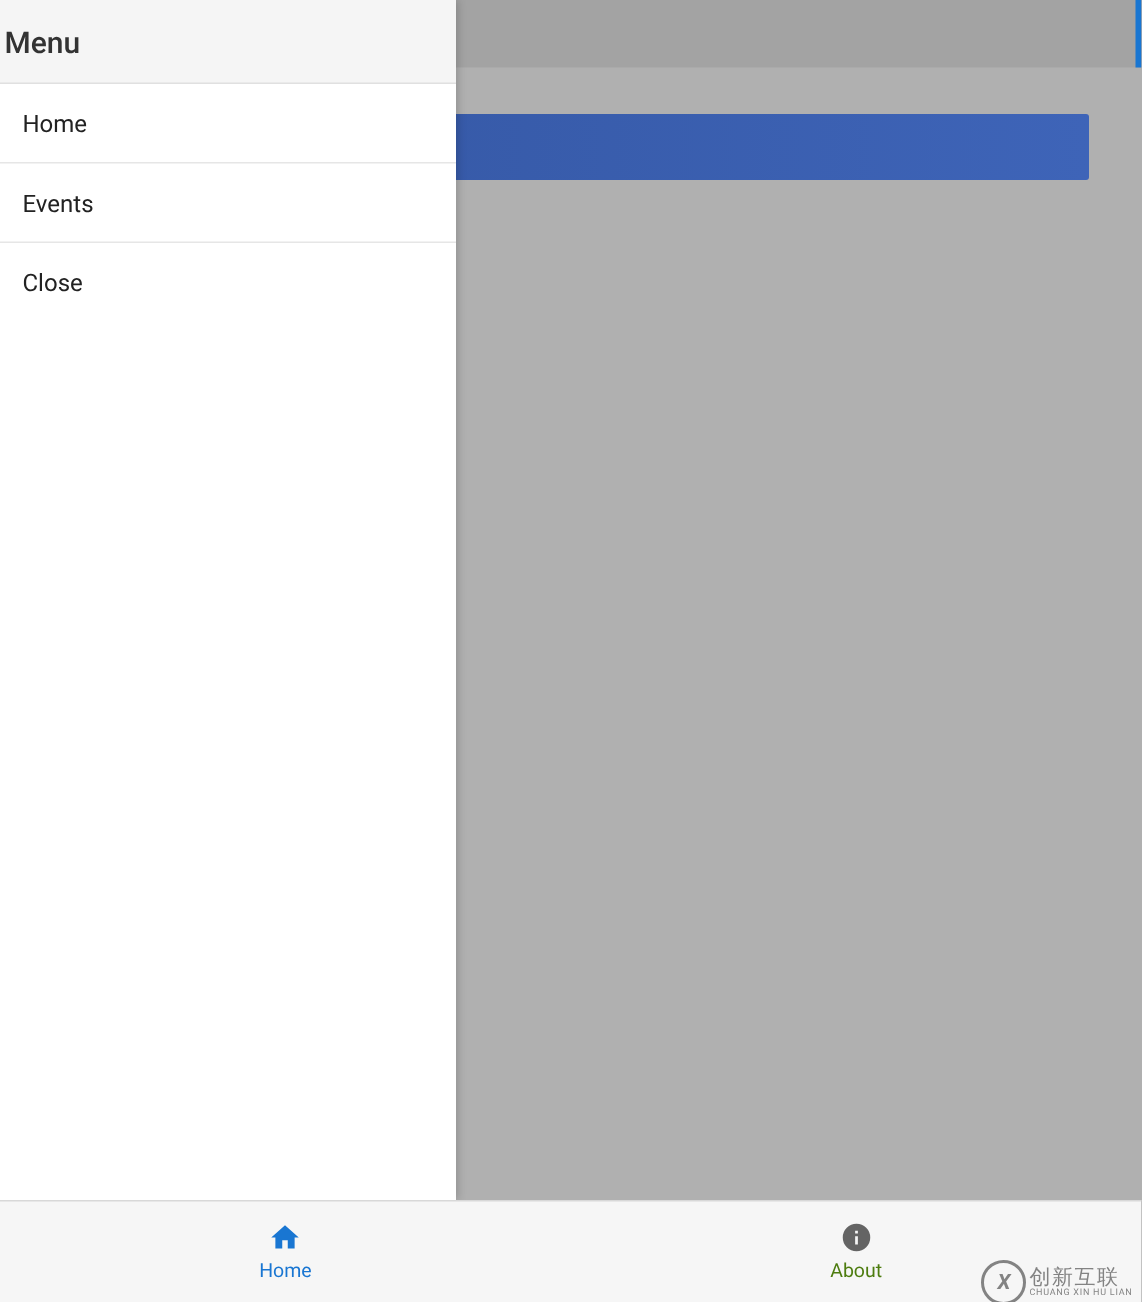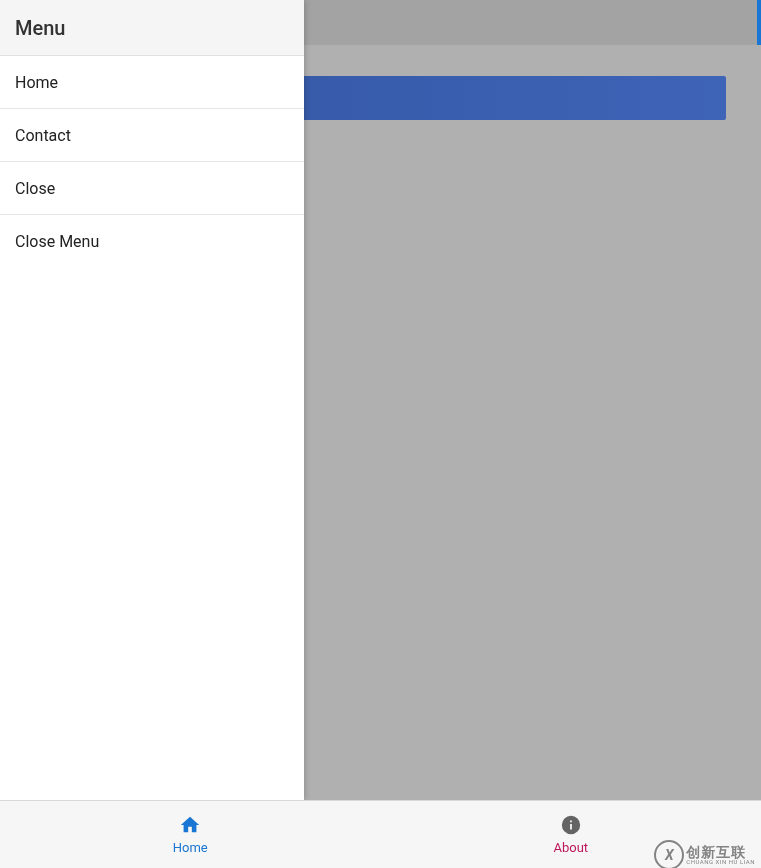--- a/index.html
+++ b/index.html
@@ -75,21 +75,21 @@
       box-shadow: 1px 0 6px rgba(0,0,0,0.2);
       display: flex;
       flex-direction: column;
     }
     .drawer-header {
       height: 56px;
       background: #f5f5f5;
       border-bottom: 1px solid #e0e0e0;
       display: flex;
       align-items: center;
-      padding-left: 15px;
+      padding-left: 3px;
     }
     .drawer-title {
       font-size: 20px;
       font-weight: 500;
       color: #333;
     }
     .drawer-list {
       list-style: none;
     }
     .drawer-item {
@@ -117,21 +117,21 @@
       border-top: 1px solid #d8d8d8;
       display: flex;
     }
     .tab-item {
       flex: 1;
       display: flex;
       flex-direction: column;
       align-items: center;
       justify-content: center;
       cursor: pointer;
-      color: #be185d;
+      color: #4d7c0f;
       gap: 4px;
     }
     .tab-item.active {
       color: #1976d2;
     }
     .tab-icon {
       width: 22px;
       height: 22px;
       display: flex;
       align-items: center;
@@ -173,21 +173,21 @@
       font-style: italic;
       font-size: 14px;
     }
     .watermark .wm-text {
       display: flex;
       flex-direction: column;
       line-height: 1;
     }
     .watermark .wm-text .big {
       font-size: 14px;
-      font-weight: 700;
+      font-weight: 400;
       letter-spacing: 1px;
     }
     .watermark .wm-text .small {
       font-size: 6px;
       letter-spacing: 0.5px;
     }
   </style>
 </head>
 <body>
 
@@ -203,27 +203,24 @@
 
 <div class="drawer">
   <div class="drawer-header">
     <span class="drawer-title">Menu</span>
   </div>
   <ul class="drawer-list">
     <li class="drawer-item">
       <span>Home</span>
     </li>
     <li class="drawer-item">
-      <span>Contact</span>
+      <span>Events</span>
     </li>
     <li class="drawer-item">
       <span>Close</span>
-    </li>
-    <li class="drawer-item">
-      <span>Close Menu</span>
     </li>
   </ul>
 </div>
 
 <div class="tabbar">
   <div class="tab-item active">
     <span class="tab-icon">
       <svg viewBox="0 0 24 24">
           <path d="M10 20v-6h4v6h5v-8h3L12 3 2 12h3v8z"></path>
         </svg>

